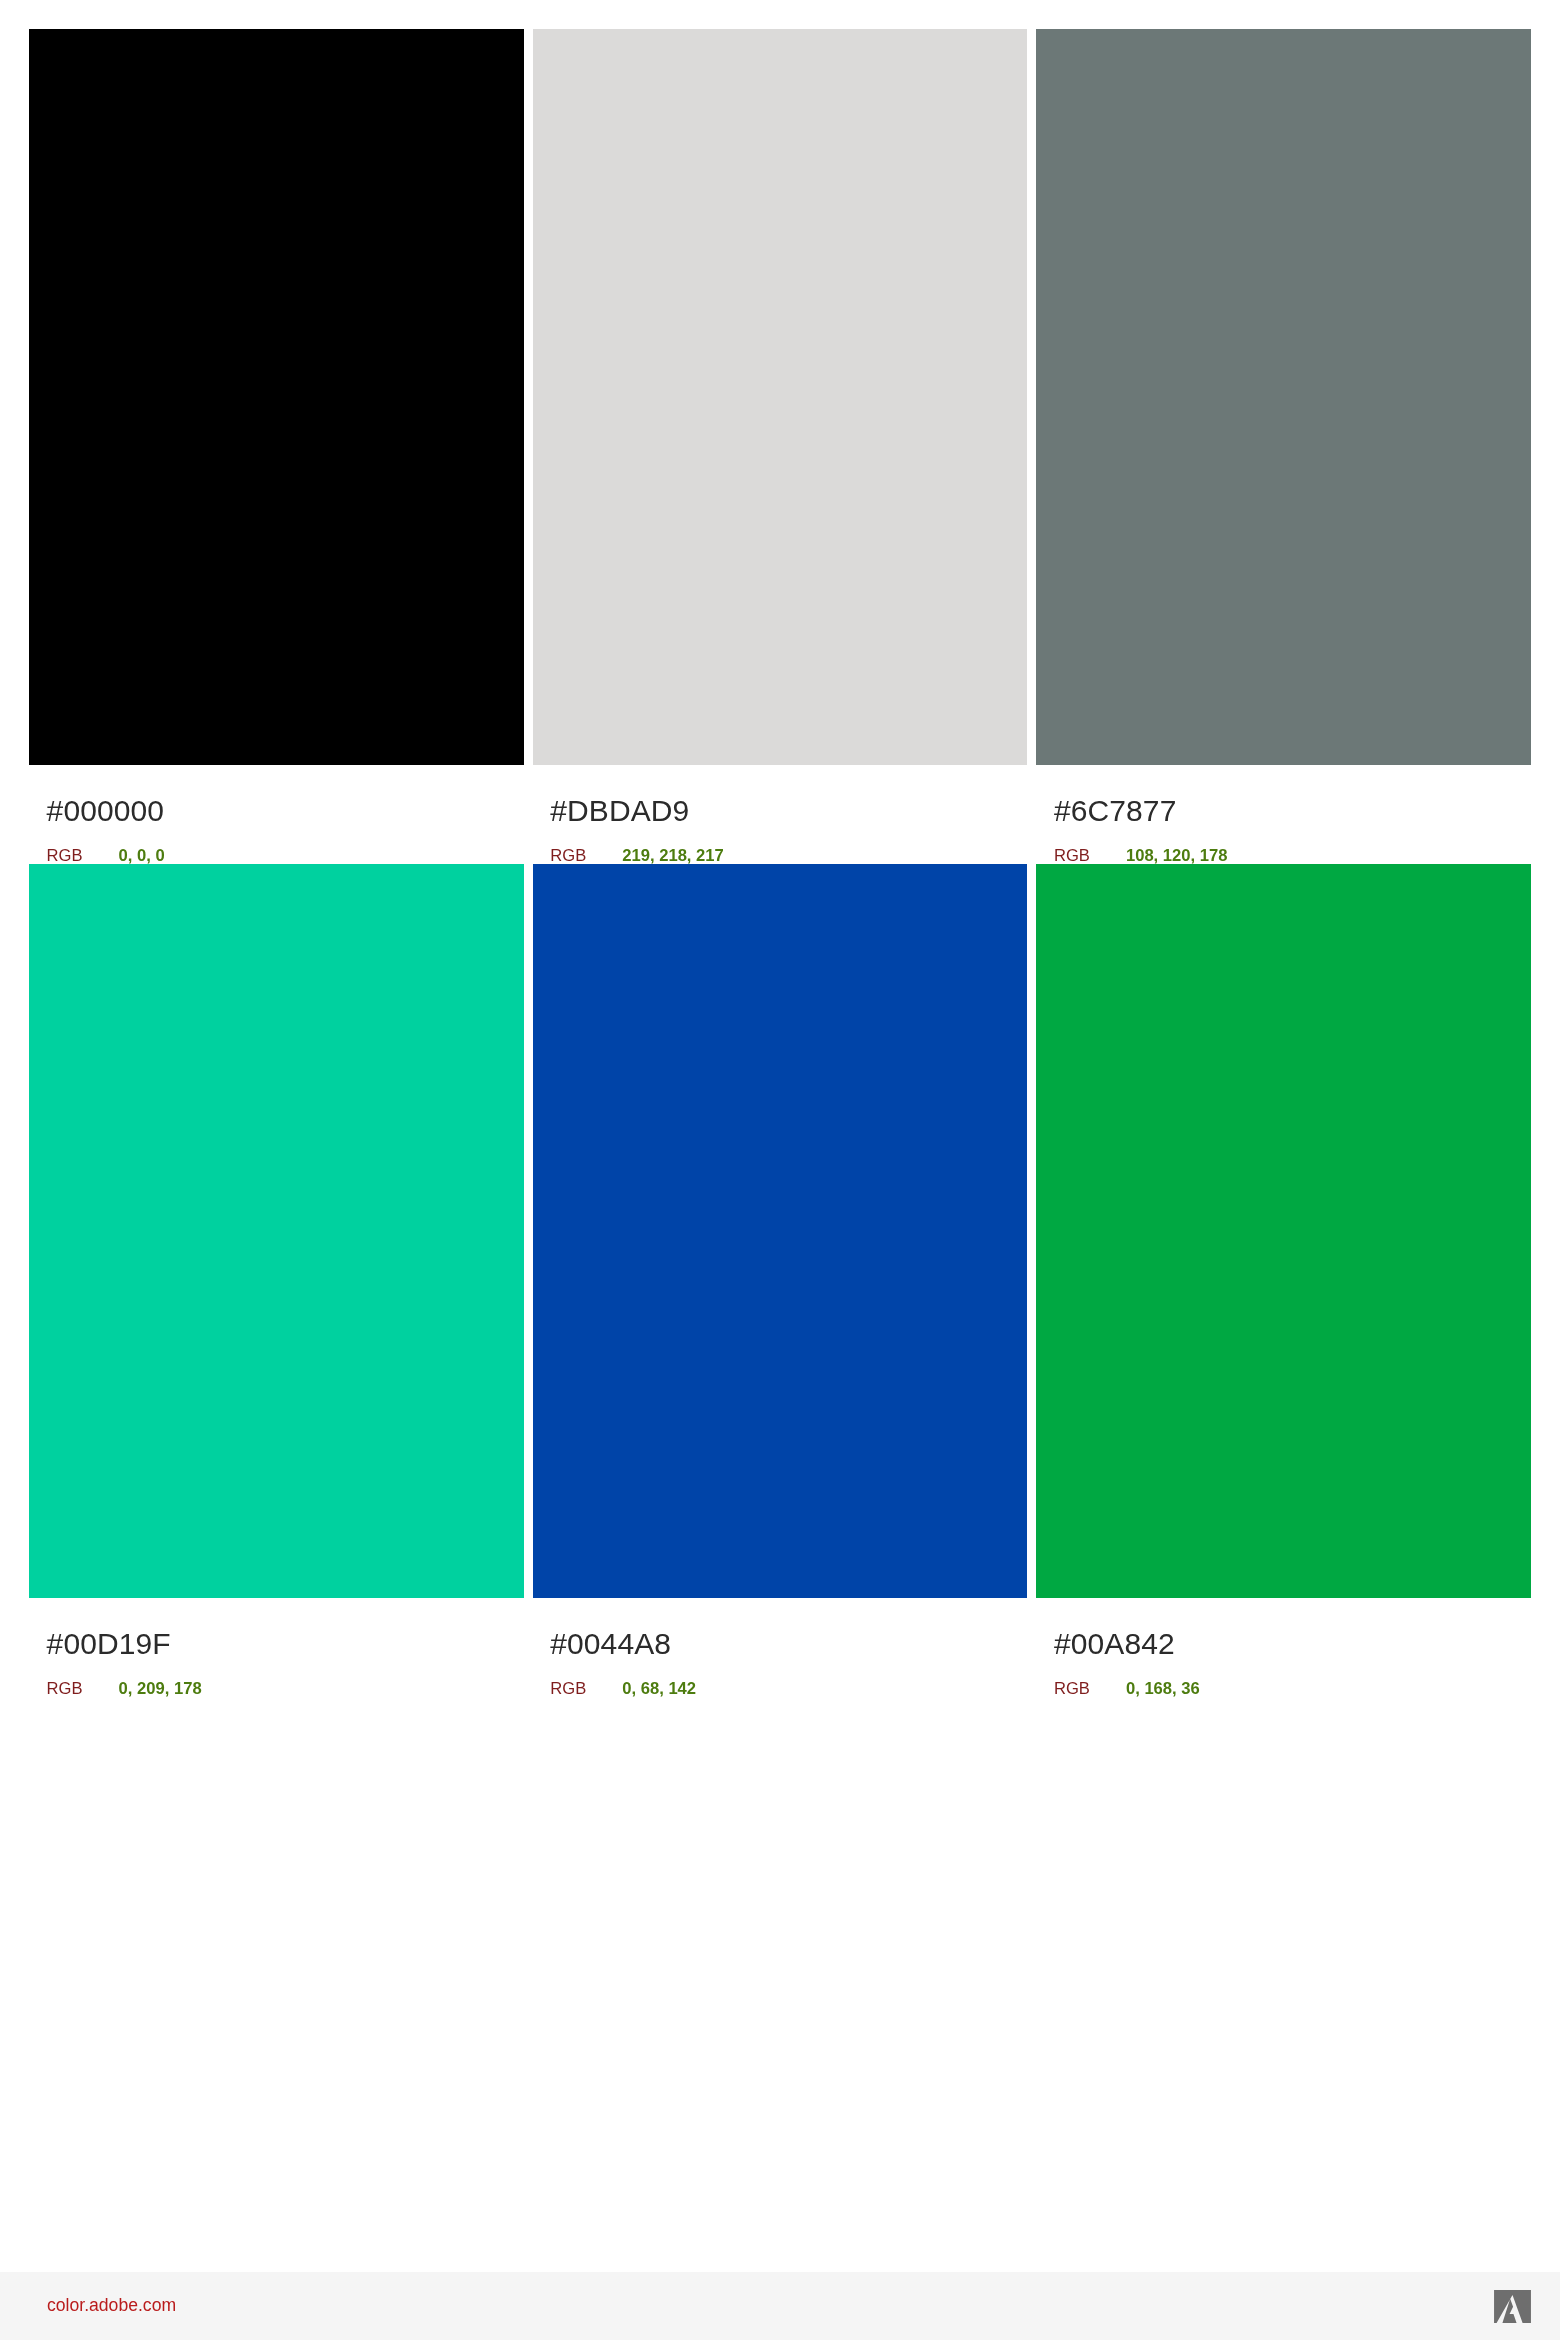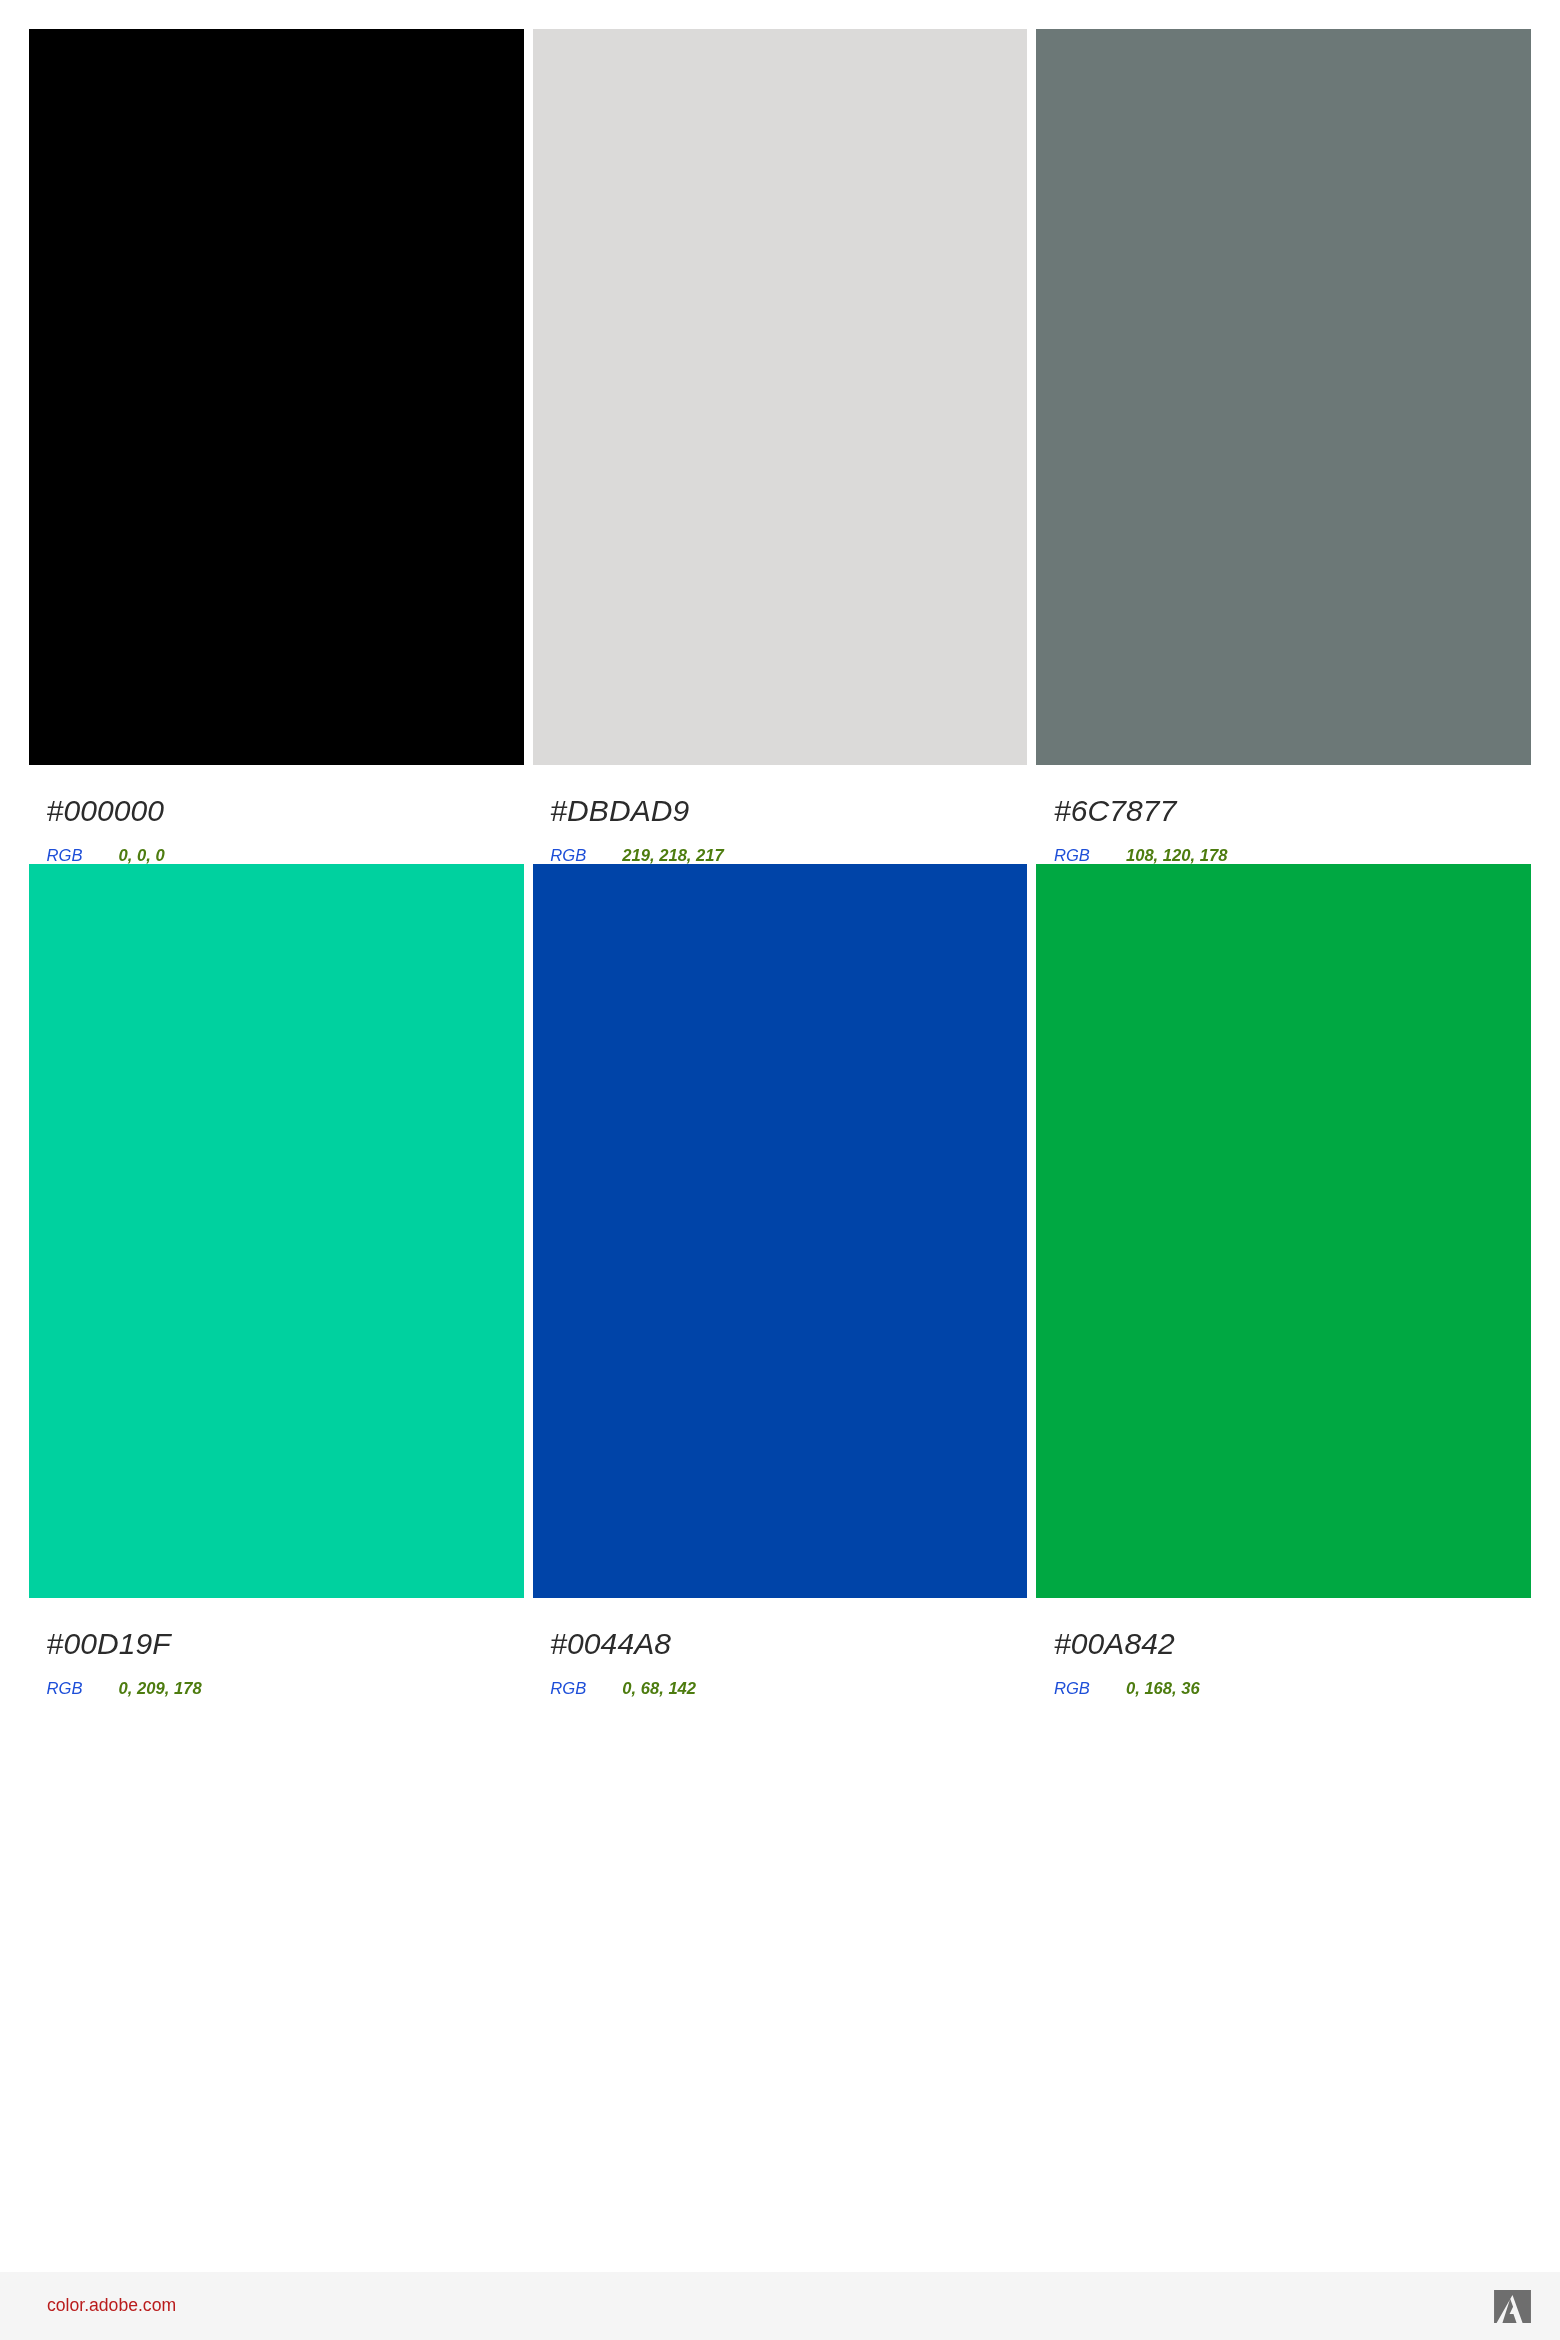--- a/index.html
+++ b/index.html
@@ -23,21 +23,20 @@
     width: 1502px;
     display: flex;
     flex-direction: column;
     row-gap: 0;
   }
 
   .swatch-row {
     display: flex;
     column-gap: 9px;
     width: 100%;
-    font-style: italic;
   }
 
   .swatch-row.row-1 { margin-bottom: 0; }
 
   .swatch-cell {
     width: 497px;
     display: flex;
     flex-direction: column;
   }
 
@@ -70,21 +69,21 @@
     margin-top: 21.5px;
     display: flex;
     align-items: baseline;
     line-height: 1;
     white-space: nowrap;
   }
 
   .rgb-key {
     font-size: 16.6px;
     font-weight: 400;
-    color: #1d4ed8;
+    color: #7f1d1d;
     width: 72px;
     flex: none;
   }
 
   .rgb-value {
     font-size: 16.6px;
     font-weight: 700;
     color: #4d7c0f;
   }
 

